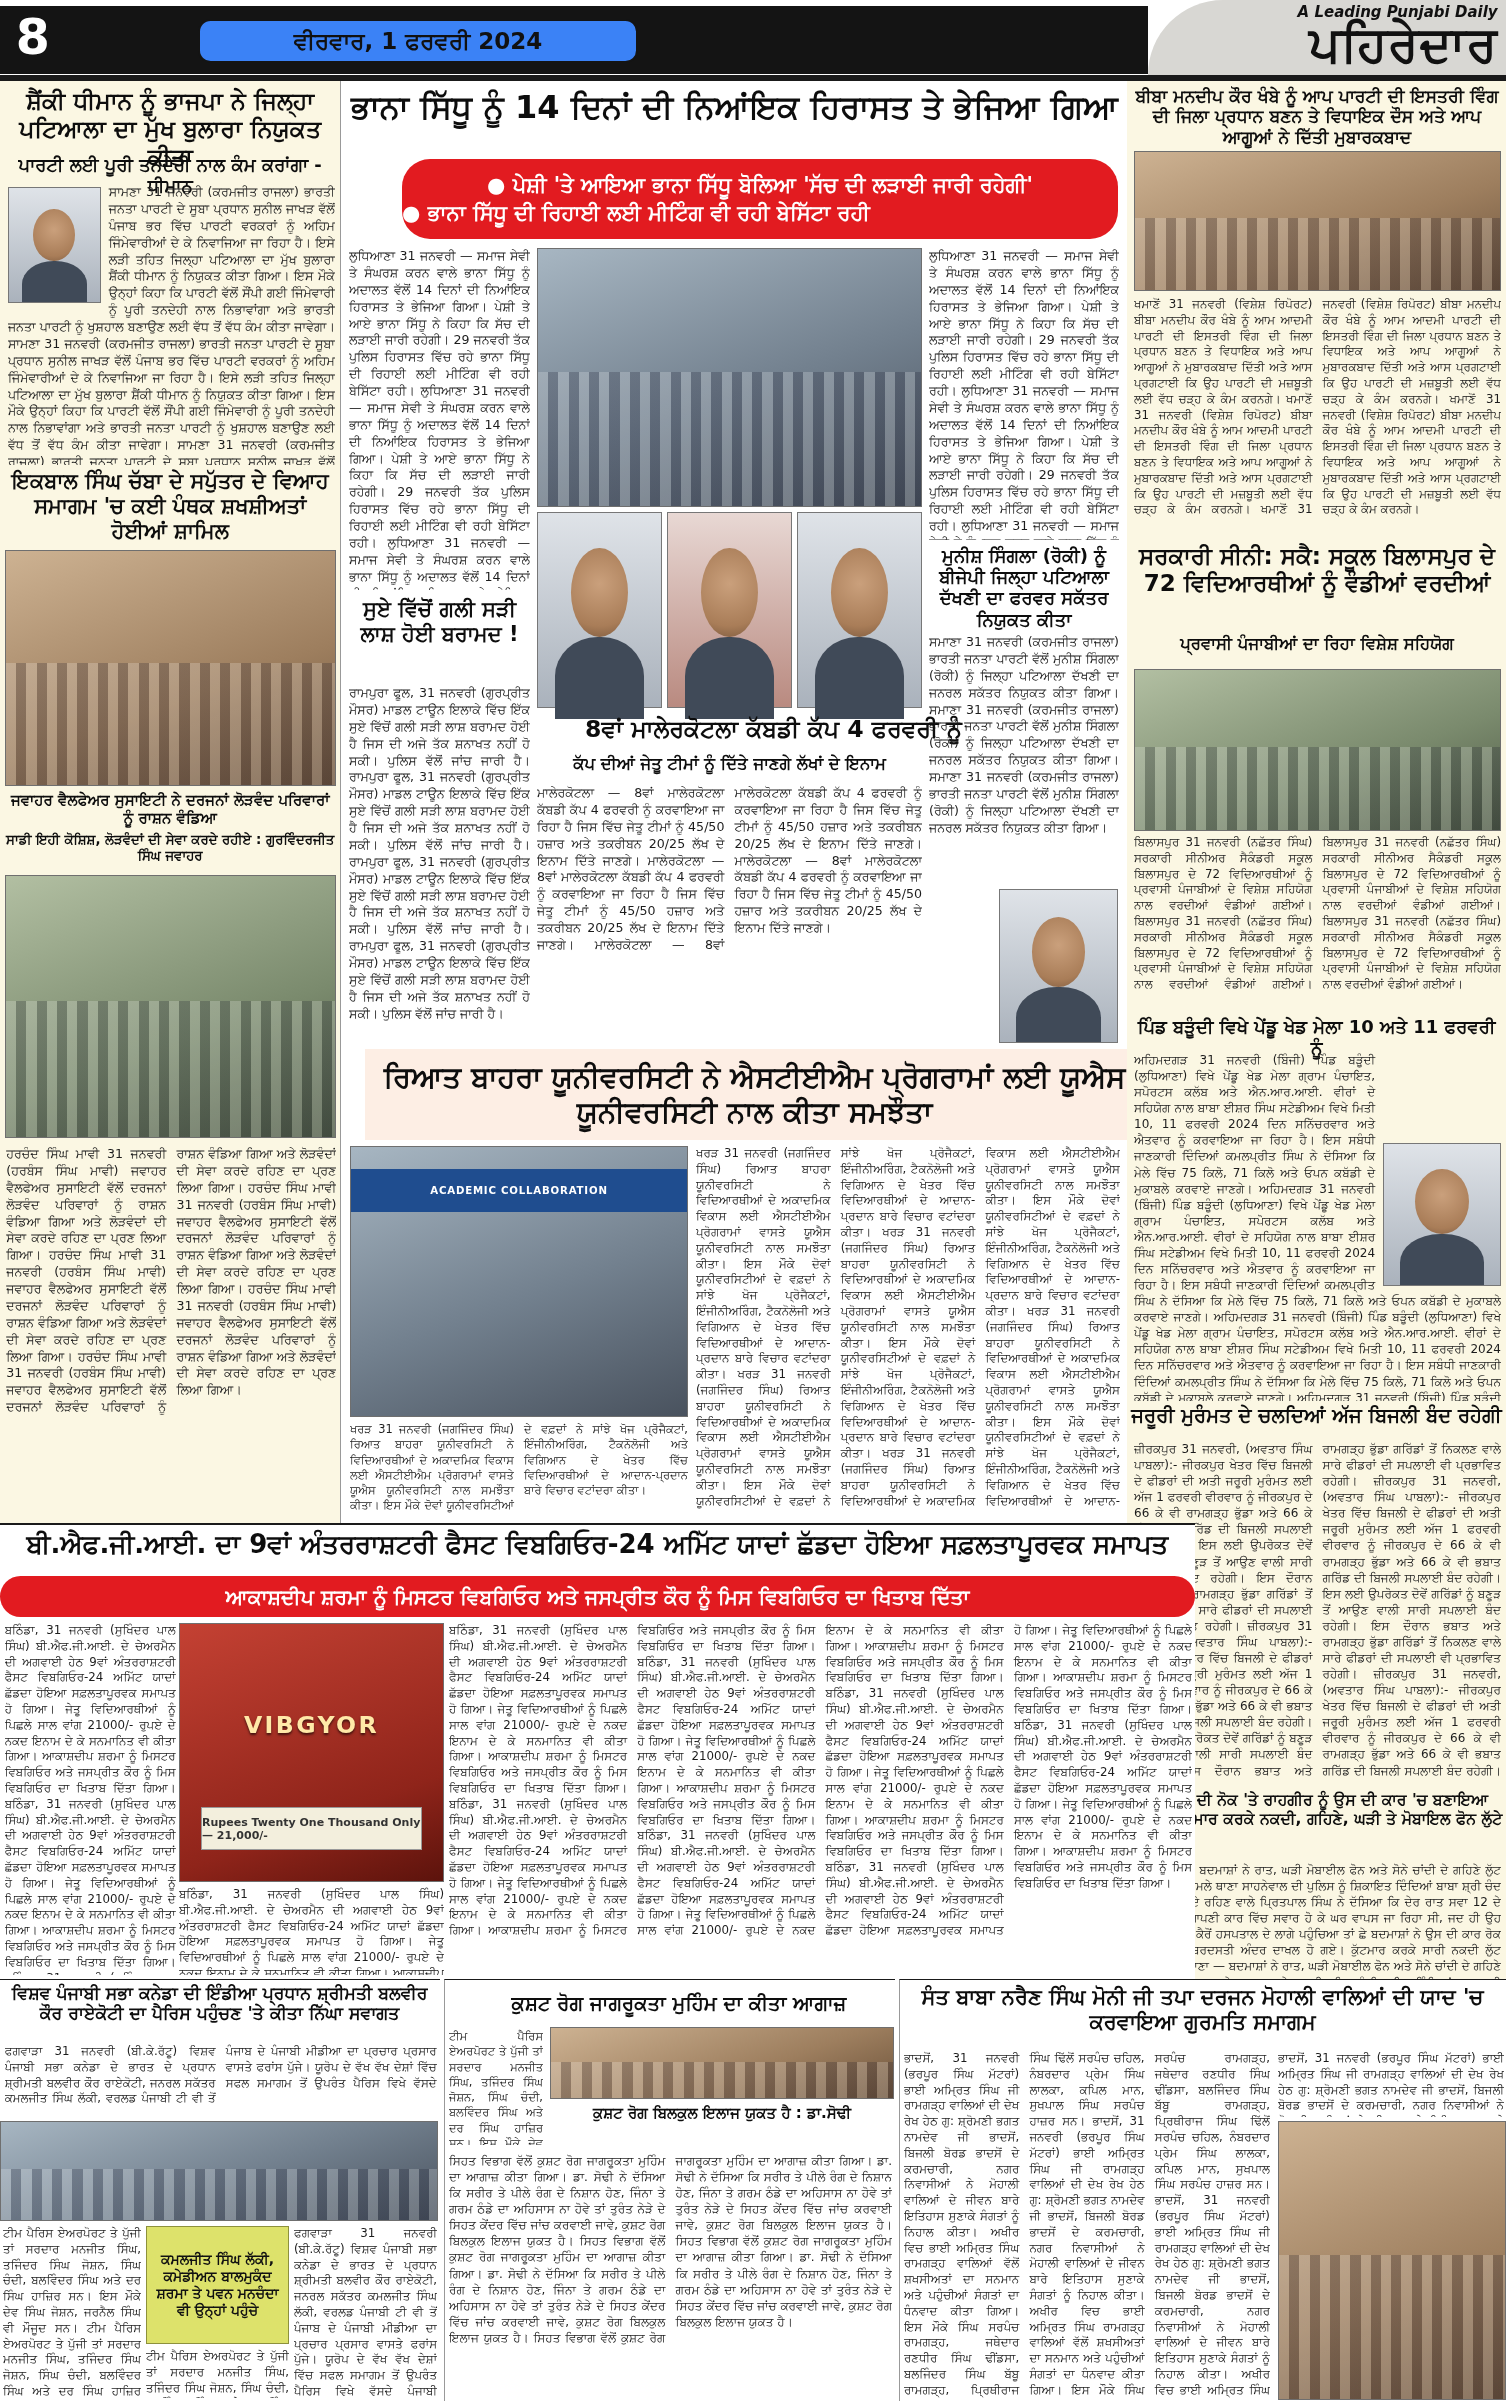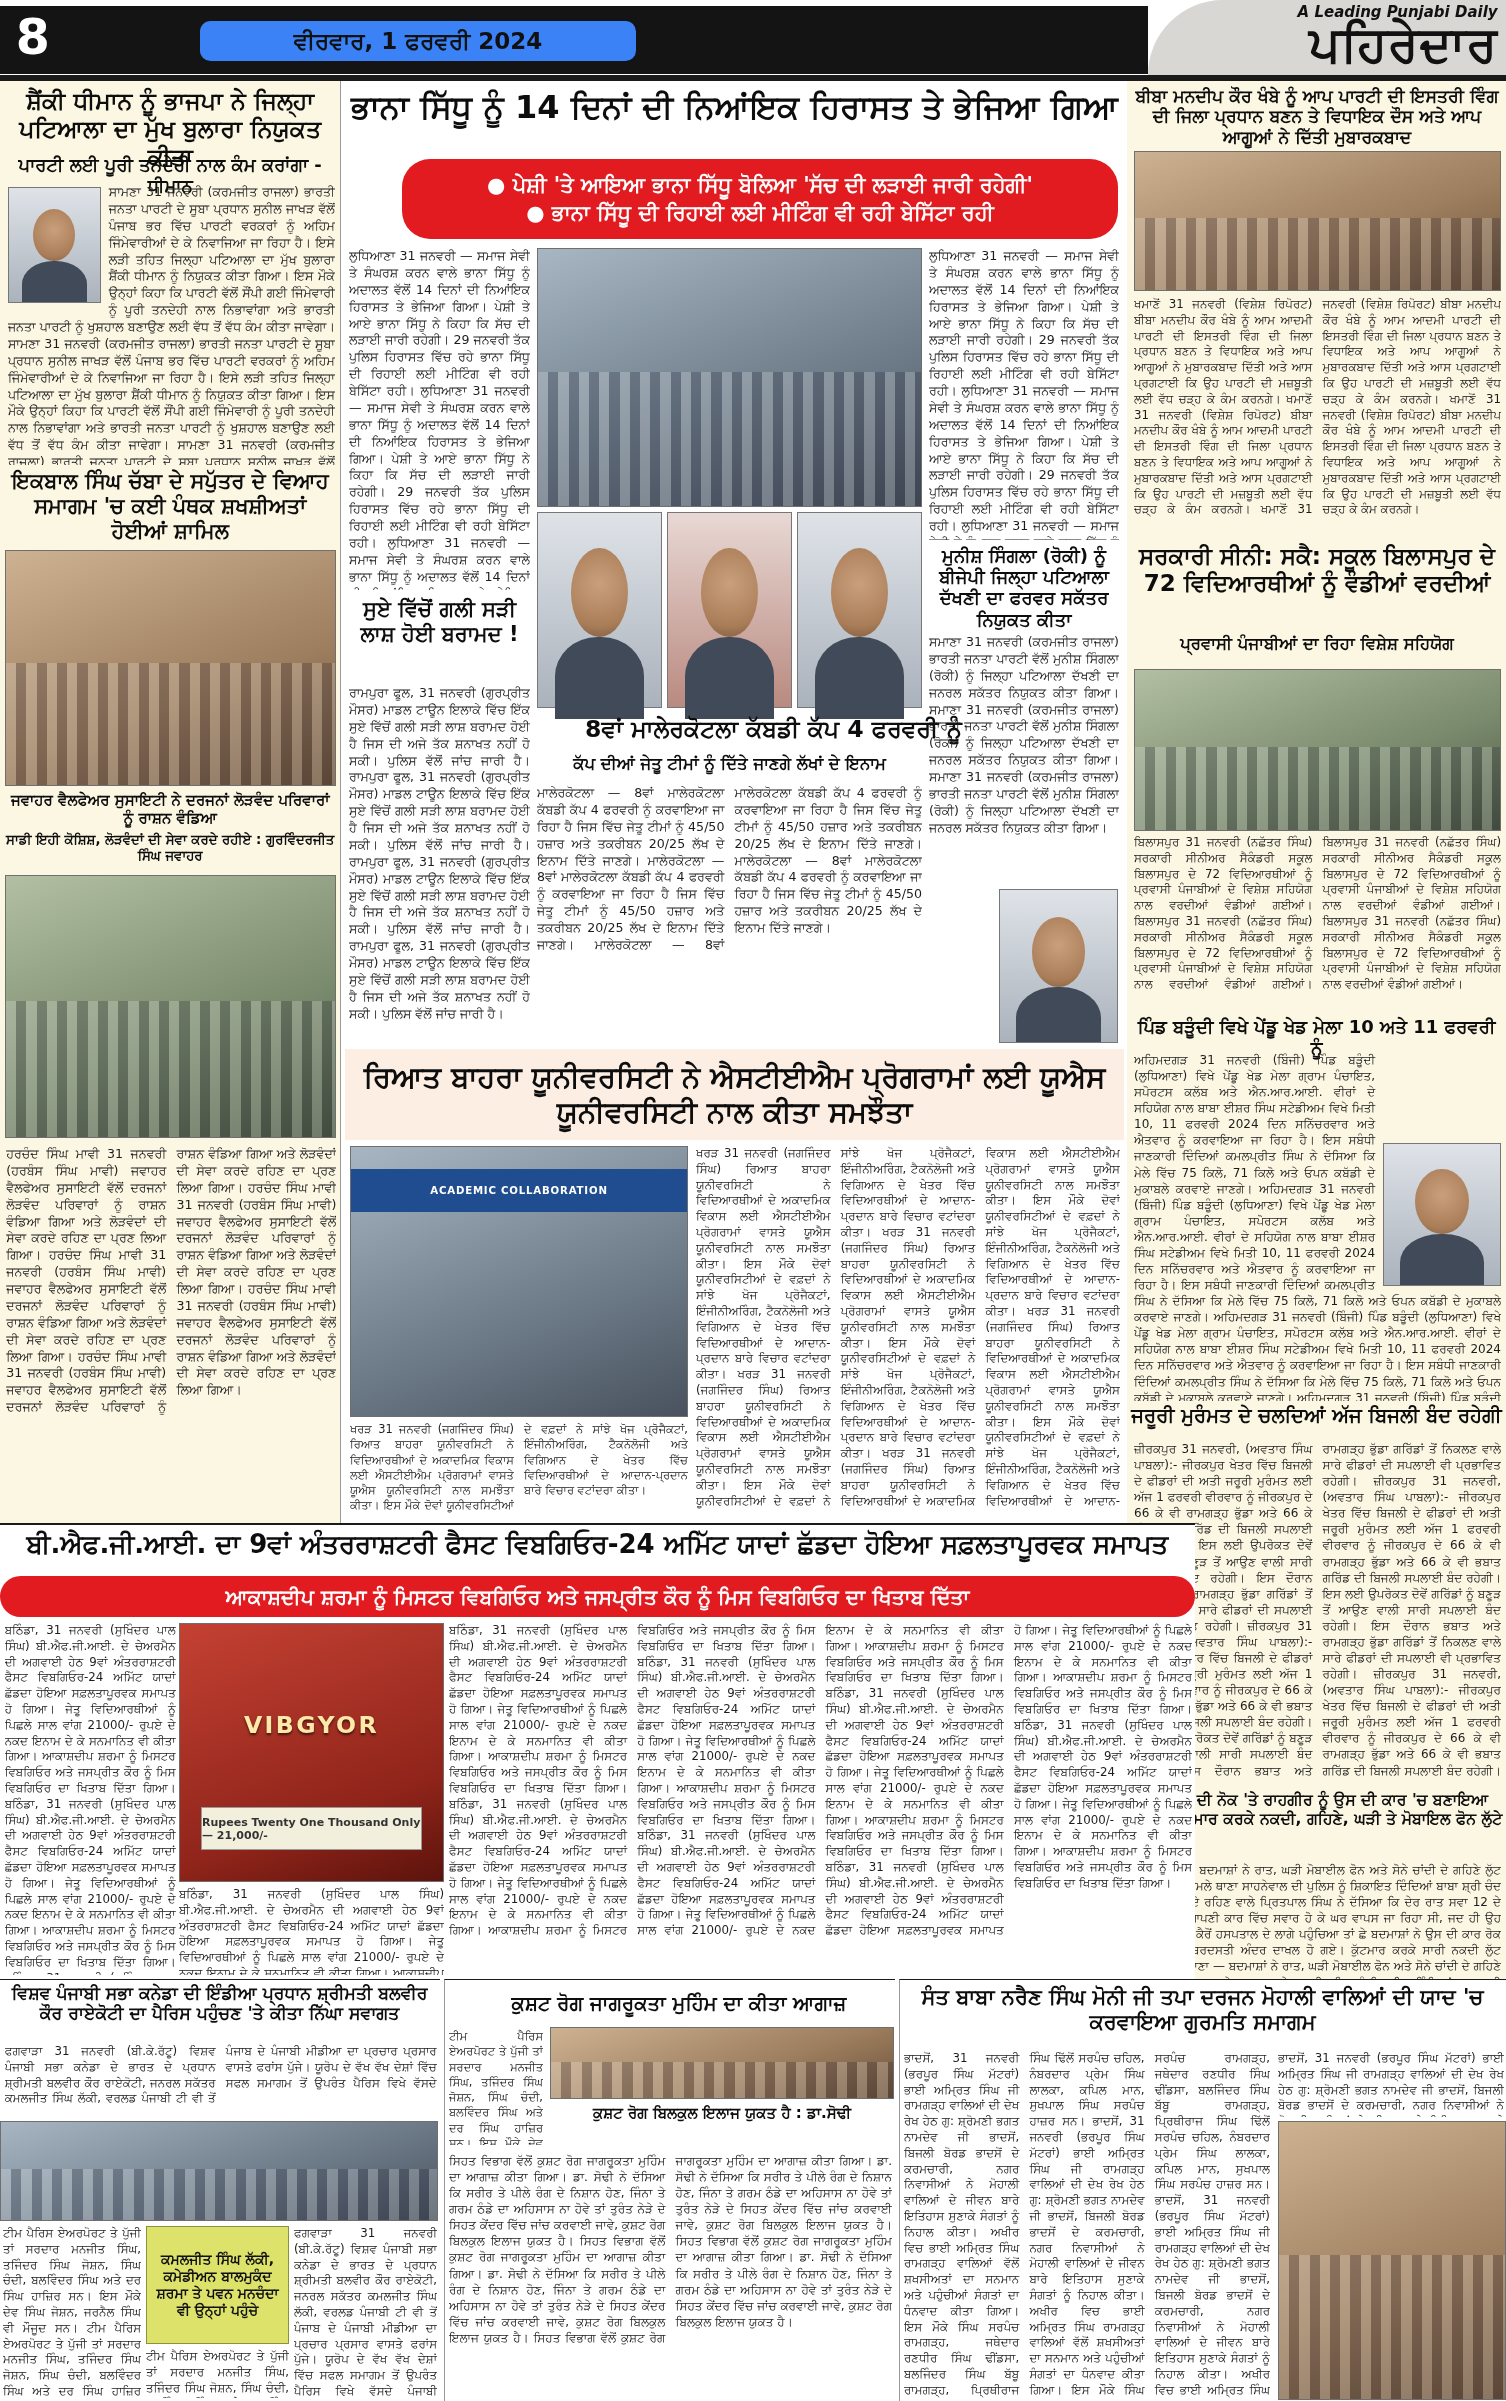--- a/index.html
+++ b/index.html
@@ -29,21 +29,21 @@
   .capt{font-weight:bold;text-align:center;color:#0d0d0d;}
   
   .hbar{background:#141414;}
   .pagenum{color:#fff;font-weight:bold;}
   .datepill{background:#3b82f6;border:2.4px solid #141414;border-radius:12.6px;
       display:flex;align-items:center;justify-content:center;font-weight:bold;}
   .mast{background:#d8d7d3;border-top-left-radius:94px;}
   .mast .tag{font-style:italic;font-weight:bold;text-align:right;}
   .mast .ttl{font-weight:800;text-align:right;letter-spacing:0.8px;}
   .redbox{background:#e21b20;color:#fff;font-weight:bold;border-radius:28px;}
-  .pinkbg{background:#fdeee4;}
+  .pinkbg{background:#fdeee4;margin-left:20px;}
   .grnbox{background:#dde26b;border:0.8px solid #8d913c;font-weight:bold;text-align:center;}
   .bannerstrip{position:absolute;left:0;right:0;top:8%;height:16%;background:#1f4d8f;color:#fff;
       display:flex;align-items:center;justify-content:center;font-size:10.2px;font-weight:bold;letter-spacing:0.8px;}
   .phlabel{position:absolute;left:0;right:0;top:34%;color:#ffe9a8;font-weight:800;text-align:center;
       letter-spacing:2.4px;font-size:23.6px;text-shadow:0 1.6px 2.4px rgba(0,0,0,.6);}
   .chequestrip{position:absolute;left:8%;right:8%;bottom:12%;height:16%;background:#f3efdd;border:0.8px solid #999;
       color:#333;display:flex;align-items:center;justify-content:center;font-size:11px;font-weight:bold;}
 </style>
 </head>
 <body>
@@ -75,21 +75,21 @@
 <div class="ph grn crowd abs" style="left:4.7px;top:875px;width:331px;height:263px;"></div>
 <div class="abs bt c2" style="left:6.3px;top:1146px;width:330px;height:371px;">
   <span>ਹਰਚੰਦ ਸਿੰਘ ਮਾਵੀ 31 ਜਨਵਰੀ (ਹਰਬੰਸ ਸਿੰਘ ਮਾਵੀ) ਜਵਾਹਰ ਵੈਲਫੇਅਰ ਸੁਸਾਇਟੀ ਵੱਲੋਂ ਦਰਜਨਾਂ ਲੋੜਵੰਦ ਪਰਿਵਾਰਾਂ ਨੂੰ ਰਾਸ਼ਨ ਵੰਡਿਆ ਗਿਆ ਅਤੇ ਲੋੜਵੰਦਾਂ ਦੀ ਸੇਵਾ ਕਰਦੇ ਰਹਿਣ ਦਾ ਪ੍ਰਣ ਲਿਆ ਗਿਆ। ਹਰਚੰਦ ਸਿੰਘ ਮਾਵੀ 31 ਜਨਵਰੀ (ਹਰਬੰਸ ਸਿੰਘ ਮਾਵੀ) ਜਵਾਹਰ ਵੈਲਫੇਅਰ ਸੁਸਾਇਟੀ ਵੱਲੋਂ ਦਰਜਨਾਂ ਲੋੜਵੰਦ ਪਰਿਵਾਰਾਂ ਨੂੰ ਰਾਸ਼ਨ ਵੰਡਿਆ ਗਿਆ ਅਤੇ ਲੋੜਵੰਦਾਂ ਦੀ ਸੇਵਾ ਕਰਦੇ ਰਹਿਣ ਦਾ ਪ੍ਰਣ ਲਿਆ ਗਿਆ। ਹਰਚੰਦ ਸਿੰਘ ਮਾਵੀ 31 ਜਨਵਰੀ (ਹਰਬੰਸ ਸਿੰਘ ਮਾਵੀ) ਜਵਾਹਰ ਵੈਲਫੇਅਰ ਸੁਸਾਇਟੀ ਵੱਲੋਂ ਦਰਜਨਾਂ ਲੋੜਵੰਦ ਪਰਿਵਾਰਾਂ ਨੂੰ ਰਾਸ਼ਨ ਵੰਡਿਆ ਗਿਆ ਅਤੇ ਲੋੜਵੰਦਾਂ ਦੀ ਸੇਵਾ ਕਰਦੇ ਰਹਿਣ ਦਾ ਪ੍ਰਣ ਲਿਆ ਗਿਆ। ਹਰਚੰਦ ਸਿੰਘ ਮਾਵੀ 31 ਜਨਵਰੀ (ਹਰਬੰਸ ਸਿੰਘ ਮਾਵੀ) ਜਵਾਹਰ ਵੈਲਫੇਅਰ ਸੁਸਾਇਟੀ ਵੱਲੋਂ ਦਰਜਨਾਂ ਲੋੜਵੰਦ ਪਰਿਵਾਰਾਂ ਨੂੰ ਰਾਸ਼ਨ ਵੰਡਿਆ ਗਿਆ ਅਤੇ ਲੋੜਵੰਦਾਂ ਦੀ ਸੇਵਾ ਕਰਦੇ ਰਹਿਣ ਦਾ ਪ੍ਰਣ ਲਿਆ ਗਿਆ। ਹਰਚੰਦ ਸਿੰਘ ਮਾਵੀ 31 ਜਨਵਰੀ (ਹਰਬੰਸ ਸਿੰਘ ਮਾਵੀ) ਜਵਾਹਰ ਵੈਲਫੇਅਰ ਸੁਸਾਇਟੀ ਵੱਲੋਂ ਦਰਜਨਾਂ ਲੋੜਵੰਦ ਪਰਿਵਾਰਾਂ ਨੂੰ ਰਾਸ਼ਨ ਵੰਡਿਆ ਗਿਆ ਅਤੇ ਲੋੜਵੰਦਾਂ ਦੀ ਸੇਵਾ ਕਰਦੇ ਰਹਿਣ ਦਾ ਪ੍ਰਣ ਲਿਆ ਗਿਆ।</span>
 </div>
 
 <div class="abs" style="left:341px;top:81px;width:787px;height:1442px;background:#fff;border-right:0.8px solid #999;"></div>
 
 <div class="abs hd" style="left:349px;top:89px;width:771px;font-size:32px;">ਭਾਨਾ ਸਿੱਧੂ ਨੂੰ 14 ਦਿਨਾਂ ਦੀ ਨਿਆਂਇਕ ਹਿਰਾਸਤ ਤੇ ਭੇਜਿਆ ਗਿਆ</div>
 <div class="abs redbox" style="left:402px;top:159px;width:716px;height:80px;display:flex;flex-direction:column;justify-content:center;gap:3.1px;">
   <div style="font-size:21px;text-align:center;">● <span>ਪੇਸ਼ੀ 'ਤੇ ਆਇਆ ਭਾਨਾ ਸਿੱਧੂ ਬੋਲਿਆ 'ਸੱਚ ਦੀ ਲੜਾਈ ਜਾਰੀ ਰਹੇਗੀ'</span></div>
-  <div style="font-size:21px;text-align:center;">● <span>ਭਾਨਾ ਸਿੱਧੂ ਦੀ ਰਿਹਾਈ ਲਈ ਮੀਟਿੰਗ ਵੀ ਰਹੀ ਬੇਸਿੱਟਾ ਰਹੀ</span></div>
+  <div style="font-size:21px;text-align:left;">● <span>ਭਾਨਾ ਸਿੱਧੂ ਦੀ ਰਿਹਾਈ ਲਈ ਮੀਟਿੰਗ ਵੀ ਰਹੀ ਬੇਸਿੱਟਾ ਰਹੀ</span></div>
 </div>
 
 <div class="abs bt" style="left:349px;top:248px;width:181px;height:342px;">
   <span>ਲੁਧਿਆਣਾ 31 ਜਨਵਰੀ — ਸਮਾਜ ਸੇਵੀ ਤੇ ਸੰਘਰਸ਼ ਕਰਨ ਵਾਲੇ ਭਾਨਾ ਸਿੱਧੂ ਨੂੰ ਅਦਾਲਤ ਵੱਲੋਂ 14 ਦਿਨਾਂ ਦੀ ਨਿਆਂਇਕ ਹਿਰਾਸਤ ਤੇ ਭੇਜਿਆ ਗਿਆ। ਪੇਸ਼ੀ ਤੇ ਆਏ ਭਾਨਾ ਸਿੱਧੂ ਨੇ ਕਿਹਾ ਕਿ ਸੱਚ ਦੀ ਲੜਾਈ ਜਾਰੀ ਰਹੇਗੀ। 29 ਜਨਵਰੀ ਤੱਕ ਪੁਲਿਸ ਹਿਰਾਸਤ ਵਿੱਚ ਰਹੇ ਭਾਨਾ ਸਿੱਧੂ ਦੀ ਰਿਹਾਈ ਲਈ ਮੀਟਿੰਗ ਵੀ ਰਹੀ ਬੇਸਿੱਟਾ ਰਹੀ। ਲੁਧਿਆਣਾ 31 ਜਨਵਰੀ — ਸਮਾਜ ਸੇਵੀ ਤੇ ਸੰਘਰਸ਼ ਕਰਨ ਵਾਲੇ ਭਾਨਾ ਸਿੱਧੂ ਨੂੰ ਅਦਾਲਤ ਵੱਲੋਂ 14 ਦਿਨਾਂ ਦੀ ਨਿਆਂਇਕ ਹਿਰਾਸਤ ਤੇ ਭੇਜਿਆ ਗਿਆ। ਪੇਸ਼ੀ ਤੇ ਆਏ ਭਾਨਾ ਸਿੱਧੂ ਨੇ ਕਿਹਾ ਕਿ ਸੱਚ ਦੀ ਲੜਾਈ ਜਾਰੀ ਰਹੇਗੀ। 29 ਜਨਵਰੀ ਤੱਕ ਪੁਲਿਸ ਹਿਰਾਸਤ ਵਿੱਚ ਰਹੇ ਭਾਨਾ ਸਿੱਧੂ ਦੀ ਰਿਹਾਈ ਲਈ ਮੀਟਿੰਗ ਵੀ ਰਹੀ ਬੇਸਿੱਟਾ ਰਹੀ। ਲੁਧਿਆਣਾ 31 ਜਨਵਰੀ — ਸਮਾਜ ਸੇਵੀ ਤੇ ਸੰਘਰਸ਼ ਕਰਨ ਵਾਲੇ ਭਾਨਾ ਸਿੱਧੂ ਨੂੰ ਅਦਾਲਤ ਵੱਲੋਂ 14 ਦਿਨਾਂ ਦੀ ਨਿਆਂਇਕ ਹਿਰਾਸਤ ਤੇ ਭੇਜਿਆ ਗਿਆ। ਪੇਸ਼ੀ ਤੇ ਆਏ ਭਾਨਾ ਸਿੱਧੂ ਨੇ ਕਿਹਾ ਕਿ ਸੱਚ ਦੀ ਲੜਾਈ ਜਾਰੀ ਰਹੇਗੀ। 29 ਜਨਵਰੀ ਤੱਕ ਪੁਲਿਸ ਹਿਰਾਸਤ ਵਿੱਚ ਰਹੇ ਭਾਨਾ ਸਿੱਧੂ ਦੀ ਰਿਹਾਈ ਲਈ ਮੀਟਿੰਗ ਵੀ ਰਹੀ ਬੇਸਿੱਟਾ ਰਹੀ।</span>
 </div>
 <div class="ph cool crowd abs" style="left:537px;top:248px;width:385px;height:259px;"></div>
 <div class="abs bt" style="left:929px;top:248px;width:190px;height:292px;">
   <span>ਲੁਧਿਆਣਾ 31 ਜਨਵਰੀ — ਸਮਾਜ ਸੇਵੀ ਤੇ ਸੰਘਰਸ਼ ਕਰਨ ਵਾਲੇ ਭਾਨਾ ਸਿੱਧੂ ਨੂੰ ਅਦਾਲਤ ਵੱਲੋਂ 14 ਦਿਨਾਂ ਦੀ ਨਿਆਂਇਕ ਹਿਰਾਸਤ ਤੇ ਭੇਜਿਆ ਗਿਆ। ਪੇਸ਼ੀ ਤੇ ਆਏ ਭਾਨਾ ਸਿੱਧੂ ਨੇ ਕਿਹਾ ਕਿ ਸੱਚ ਦੀ ਲੜਾਈ ਜਾਰੀ ਰਹੇਗੀ। 29 ਜਨਵਰੀ ਤੱਕ ਪੁਲਿਸ ਹਿਰਾਸਤ ਵਿੱਚ ਰਹੇ ਭਾਨਾ ਸਿੱਧੂ ਦੀ ਰਿਹਾਈ ਲਈ ਮੀਟਿੰਗ ਵੀ ਰਹੀ ਬੇਸਿੱਟਾ ਰਹੀ। ਲੁਧਿਆਣਾ 31 ਜਨਵਰੀ — ਸਮਾਜ ਸੇਵੀ ਤੇ ਸੰਘਰਸ਼ ਕਰਨ ਵਾਲੇ ਭਾਨਾ ਸਿੱਧੂ ਨੂੰ ਅਦਾਲਤ ਵੱਲੋਂ 14 ਦਿਨਾਂ ਦੀ ਨਿਆਂਇਕ ਹਿਰਾਸਤ ਤੇ ਭੇਜਿਆ ਗਿਆ। ਪੇਸ਼ੀ ਤੇ ਆਏ ਭਾਨਾ ਸਿੱਧੂ ਨੇ ਕਿਹਾ ਕਿ ਸੱਚ ਦੀ ਲੜਾਈ ਜਾਰੀ ਰਹੇਗੀ। 29 ਜਨਵਰੀ ਤੱਕ ਪੁਲਿਸ ਹਿਰਾਸਤ ਵਿੱਚ ਰਹੇ ਭਾਨਾ ਸਿੱਧੂ ਦੀ ਰਿਹਾਈ ਲਈ ਮੀਟਿੰਗ ਵੀ ਰਹੀ ਬੇਸਿੱਟਾ ਰਹੀ। ਲੁਧਿਆਣਾ 31 ਜਨਵਰੀ — ਸਮਾਜ ਸੇਵੀ ਤੇ ਸੰਘਰਸ਼ ਕਰਨ ਵਾਲੇ ਭਾਨਾ ਸਿੱਧੂ ਨੂੰ ਅਦਾਲਤ ਵੱਲੋਂ 14 ਦਿਨਾਂ ਦੀ ਨਿਆਂਇਕ ਹਿਰਾਸਤ ਤੇ ਭੇਜਿਆ ਗਿਆ। ਪੇਸ਼ੀ ਤੇ ਆਏ ਭਾਨਾ ਸਿੱਧੂ ਨੇ ਕਿਹਾ ਕਿ ਸੱਚ ਦੀ ਲੜਾਈ ਜਾਰੀ ਰਹੇਗੀ। 29 ਜਨਵਰੀ ਤੱਕ ਪੁਲਿਸ ਹਿਰਾਸਤ ਵਿੱਚ ਰਹੇ ਭਾਨਾ ਸਿੱਧੂ ਦੀ ਰਿਹਾਈ ਲਈ ਮੀਟਿੰਗ ਵੀ ਰਹੀ ਬੇਸਿੱਟਾ ਰਹੀ।</span>
 </div>
 

